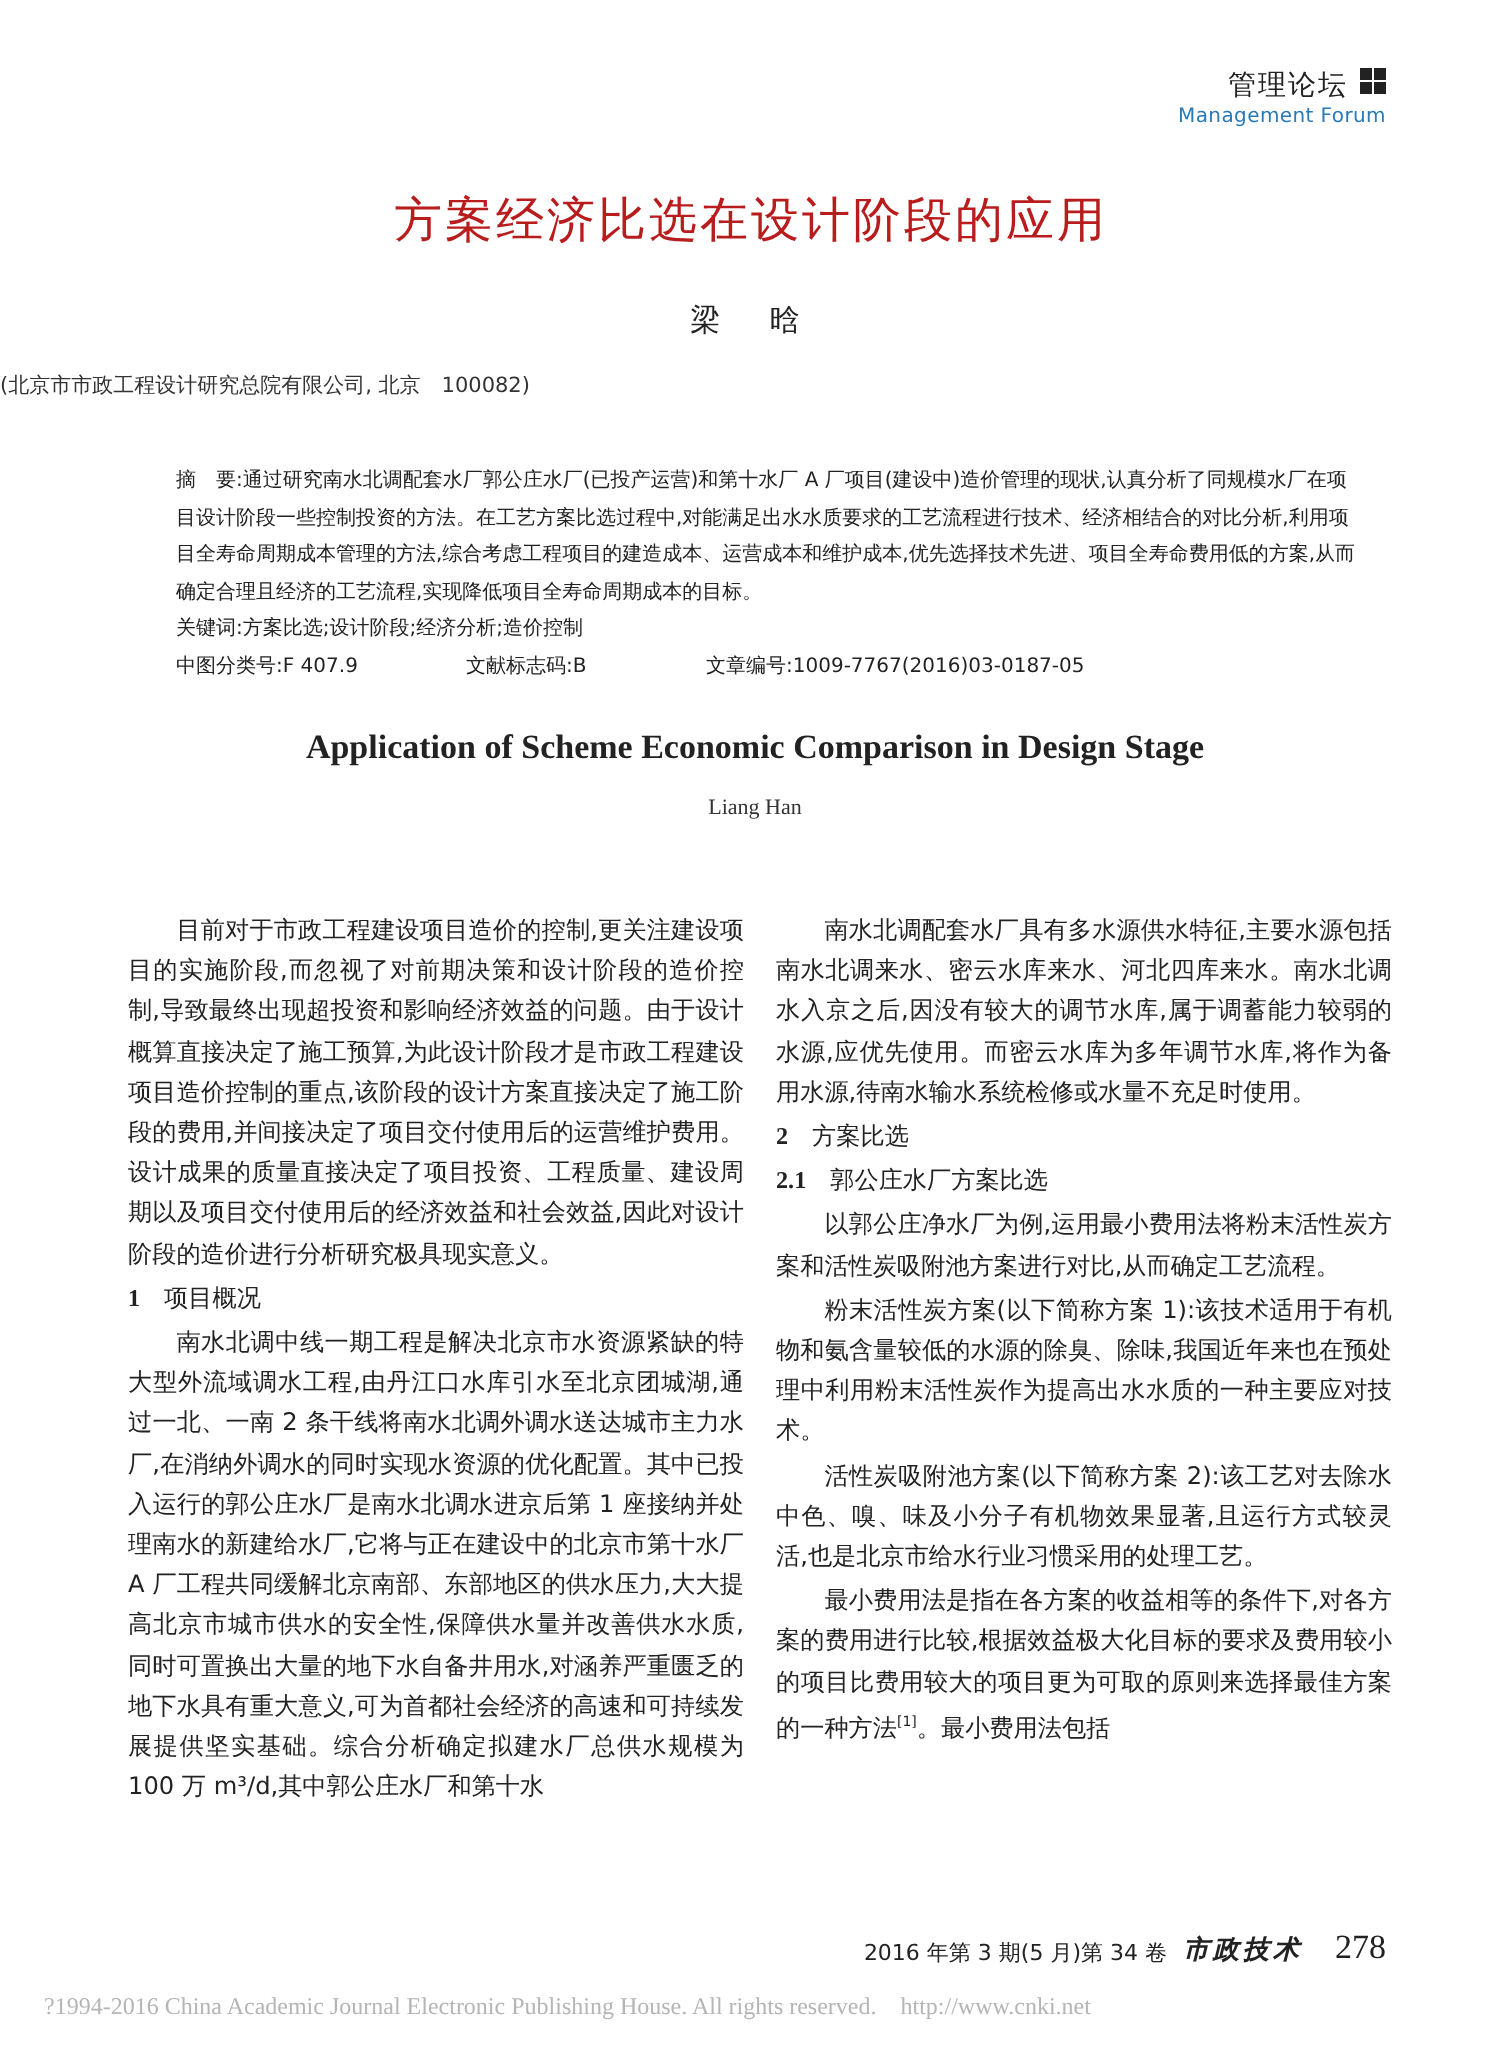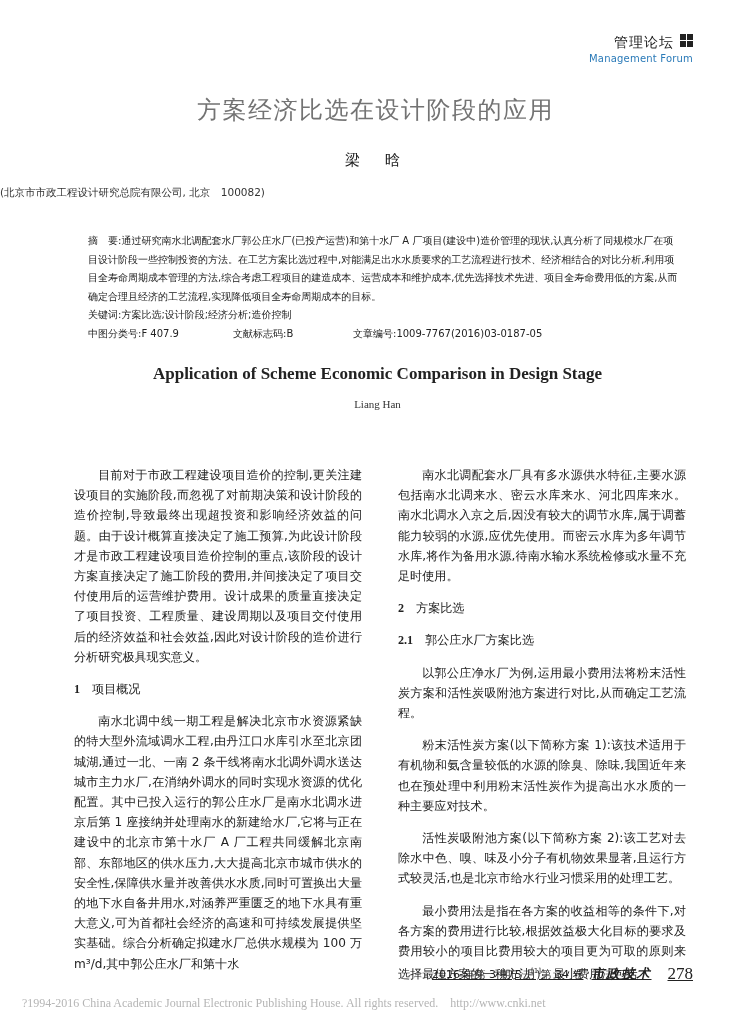--- a/index.html
+++ b/index.html
@@ -2,37 +2,37 @@
 <html><head>
 <meta charset="utf-8">
 <style>
   html, body { margin:0; padding:0; background:#ffffff; }
   body { width:755px; height:1024px; position:relative; overflow:hidden; font-family:"DejaVu Sans", sans-serif; color:#222; }
   .header-block { position:absolute; right:62px; top:34px; text-align:right; }
   .header-cn { font-size:14px; color:#222; letter-spacing:1px; display:flex; align-items:flex-start; justify-content:flex-end; gap:6px; }
   .grid-icon { display:inline-grid; grid-template-columns:6px 6px; grid-template-rows:6px 6px; gap:1px; }
   .grid-icon span { background:#222; display:block; }
   .header-en { font-size:10px; color:#2a7ab8; margin-top:1px; letter-spacing:0.2px; }
-  .title { position:absolute; left:0; width:751px; top:94px; text-align:center; font-size:24px; color:#737373; letter-spacing:1.5px; }
+  .title { position:absolute; left:0; width:751px; top:94px; text-align:center; font-size:24px; color:#b91c1c; letter-spacing:1.5px; }
   .author { position:absolute; left:0; width:755px; top:151px; text-align:center; font-size:15px; letter-spacing:10px; }
   .affil { position:absolute; left:0; width:755px; top:186px; text-align:left; font-size:10.5px; color:#333; }
   .abstract { position:absolute; left:88px; width:590px; top:232px; font-size:10px; line-height:18.5px; color:#222; }
   .abstract p { margin:0; }
   .meta-line { display:flex; gap:0; }
   .meta-line span { display:inline-block; }
   .en-title { position:absolute; left:0; width:755px; top:364px; text-align:center; font-family:"Liberation Serif", serif; font-weight:bold; font-size:17px; color:#222; }
   .en-author { position:absolute; left:0; width:755px; top:398px; text-align:center; font-family:"Liberation Serif", serif; font-size:11px; color:#333; }
   .col { position:absolute; top:453px; width:312px; font-size:12.1px; line-height:20.2px; color:#222; text-align:justify; }
   .col-left { left:62px; }
   .col-right { left:386px; }
-  .col p { margin:12px; }
+  .col p { margin:2px; }
   .indent { text-indent:2em; }
   .heading { font-weight:normal; }
   .heading .num { font-family:"Liberation Serif", serif; font-weight:bold; margin-right:12px; }
-  .footer { position:absolute; right:62px; top:964px; font-size:11px; color:#222; display:flex; align-items:center; gap:8px;text-decoration:underline; }
+  .footer { position:absolute; right:62px; top:964px; font-size:11px; color:#222; display:flex; align-items:flex-end; gap:8px; }
   .journal { font-style:italic; font-weight:bold; font-family:"DejaVu Serif", serif; font-size:13px; letter-spacing:2px; }
   .pagenum { font-family:"Liberation Serif", serif; font-size:17px; margin-left:8px; }
   .copyright { position:absolute; left:22px; top:996px; font-family:"Liberation Serif", serif; font-size:12px; color:#b5b5b5; white-space:pre; }
   sup { font-size:7px; }
 </style>
 </head>
 <body>
 
 <div class="header-block">
   <div class="header-cn">

